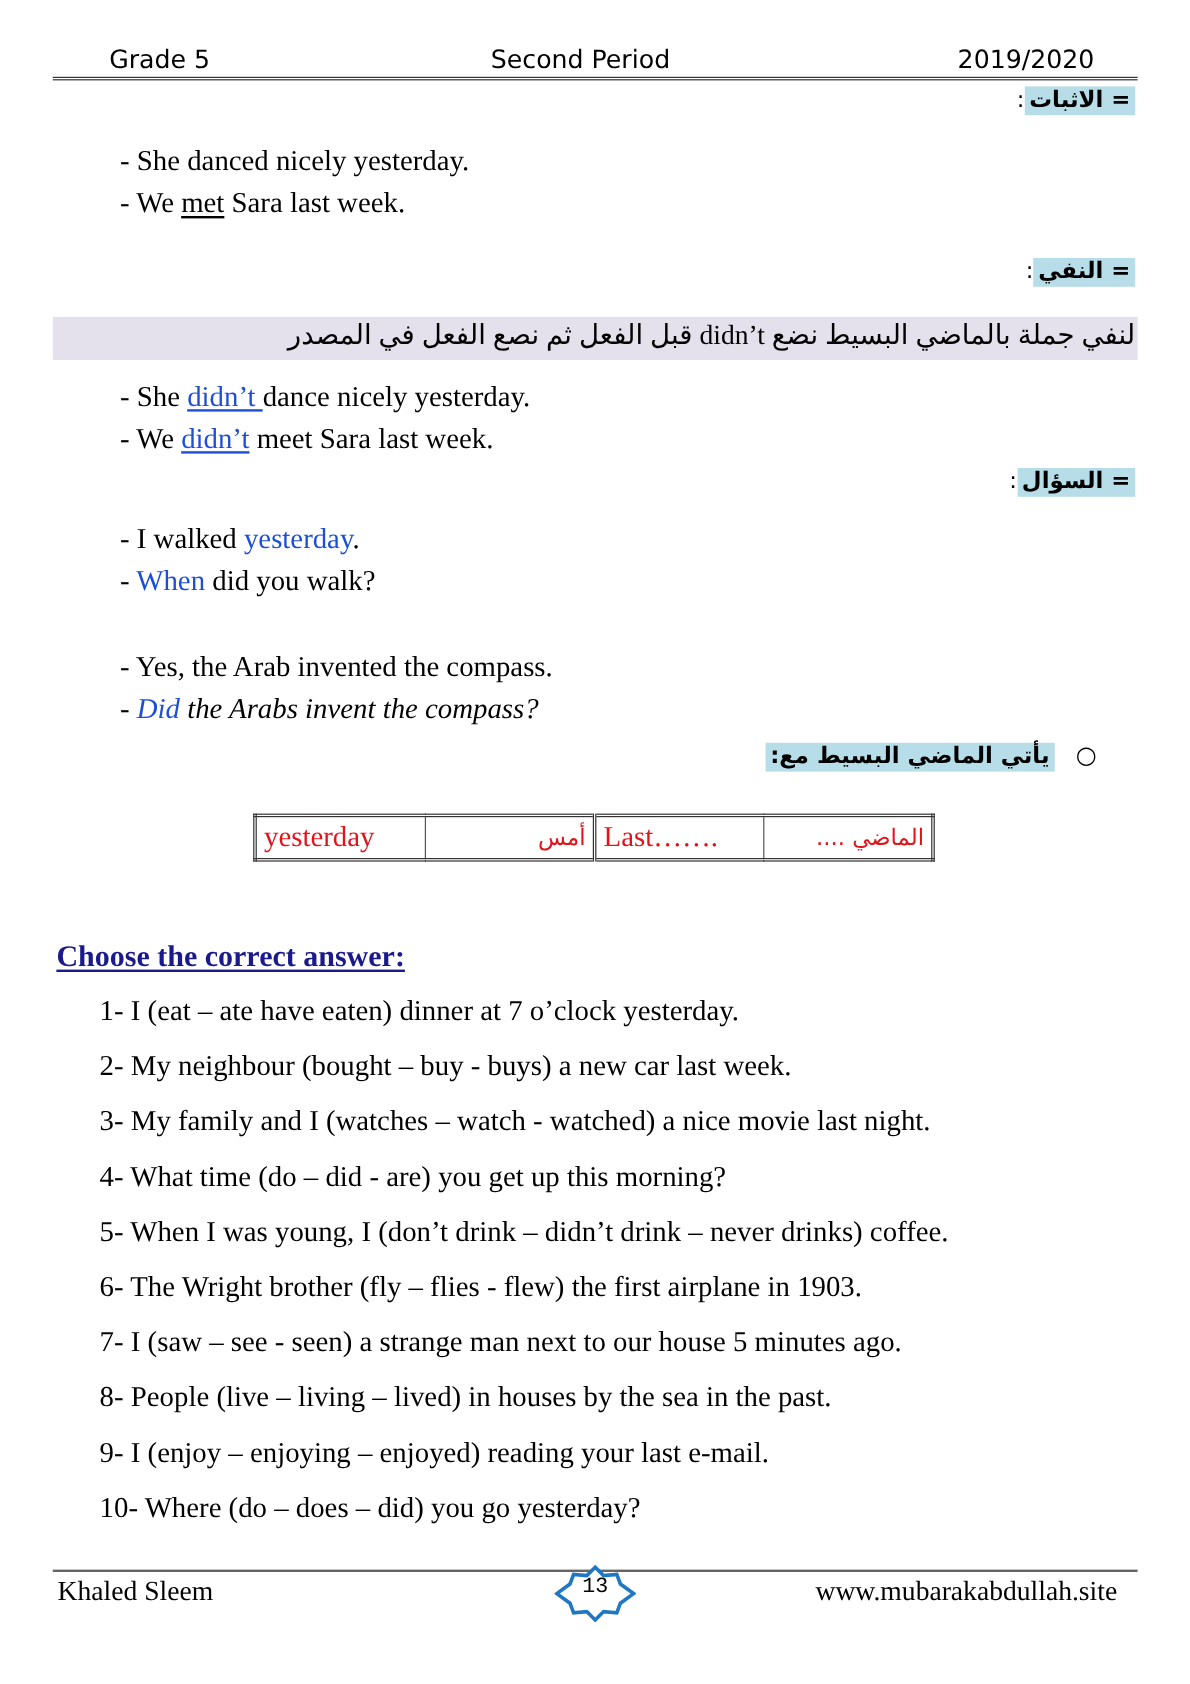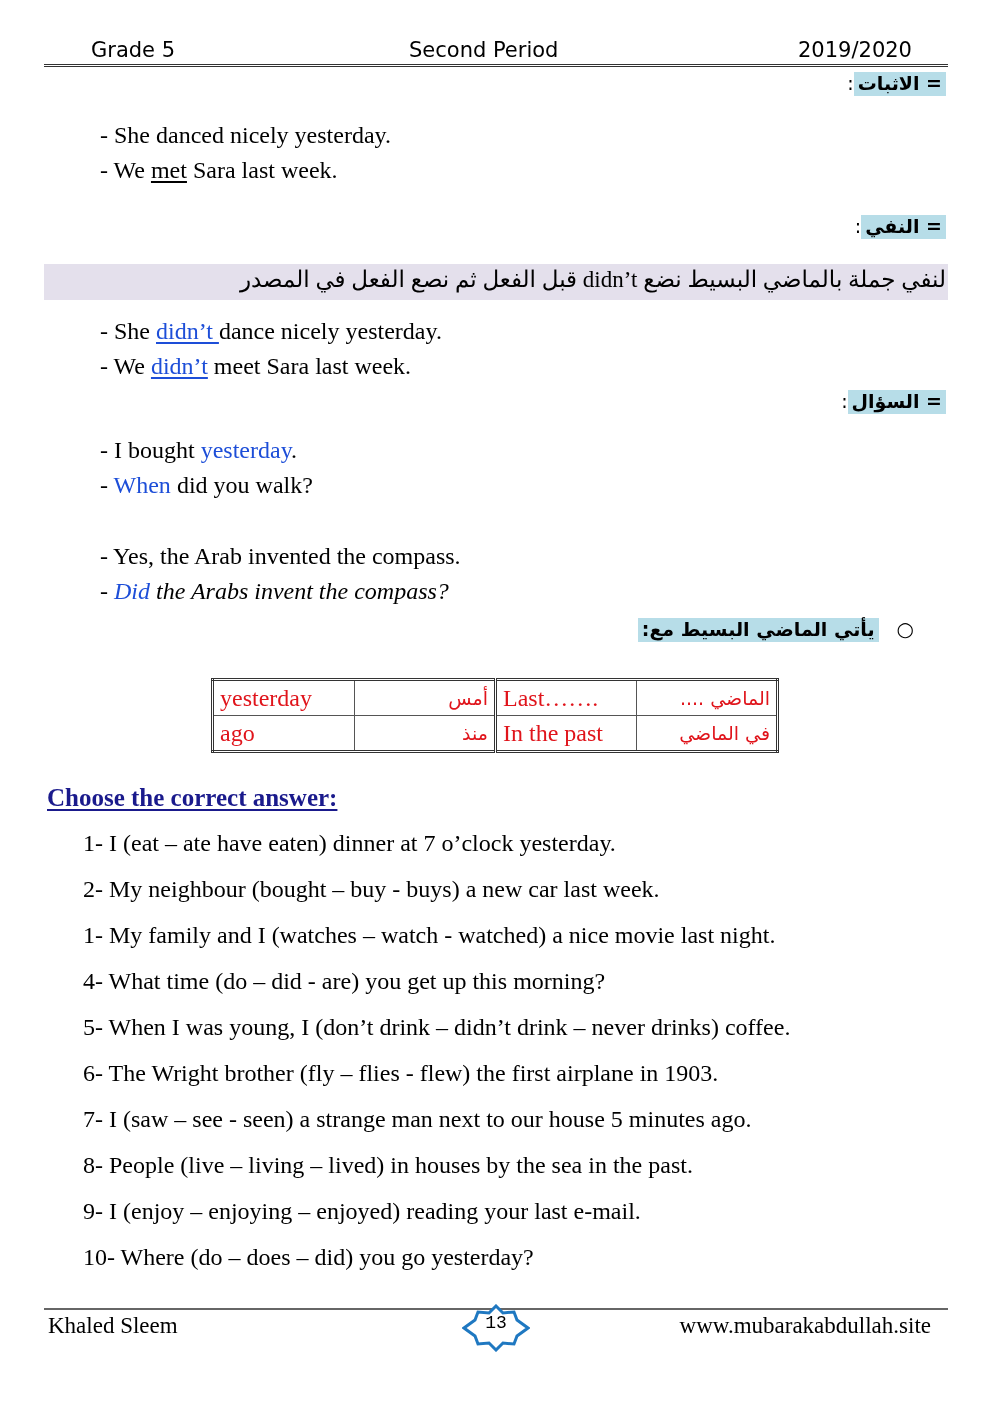--- a/index.html
+++ b/index.html
@@ -63,21 +63,21 @@
   <span>- </span><span>She </span><span class="red u">didn’t </span><span>dance nicely yesterday.</span>
 </div>
 <div class="abs line" style="top:353px;">
   <span>- </span><span>We </span><span class="red u">didn’t</span><span> meet Sara last week.</span>
 </div>
 
 <div class="abs ar-head" style="right:46px; top:390px;">
   <span class="hl"><span>= </span><span>السؤال</span></span><span class="colon">:</span>
 </div>
 <div class="abs line" style="top:437px;">
-  <span>- </span><span>I bought </span><span class="red">yesterday</span><span>.</span>
+  <span>- </span><span>I walked </span><span class="red">yesterday</span><span>.</span>
 </div>
 <div class="abs line" style="top:472px;text-align:right;">
   <span>- </span><span class="red">When</span><span> did you walk?</span>
 </div>
 <div class="abs line" style="top:543px;">
   <span>- </span><span>Yes, the Arab invented the compass.</span>
 </div>
 <div class="abs line" style="top:578px;font-style:italic;">
   <span>- </span><span class="red">Did</span><span> the Arabs invent the compass?</span>
 </div>
@@ -87,33 +87,27 @@
 </div>
 
 <table class="kw">
   <tbody>
       <tr>
     <td class="c1">yesterday</td>
     <td class="c2 ar">أمس</td>
     <td class="c3">Last…….</td>
     <td class="c4 ar">الماضي ....</td>
   </tr>
-  <tr>
-    <td class="c1">ago</td>
-    <td class="c2 ar">منذ</td>
-    <td class="c3">In the past</td>
-    <td class="c4 ar">في الماضي</td>
-  </tr>
 </tbody>
   </table>
 
 <div class="abs section-title">Choose the correct answer:</div>
 <div class="abs q" style="top:830px;">1- I (eat – ate have eaten) dinner at 7 o’clock yesterday.</div>
 <div class="abs q" style="top:876px;">2- My neighbour (bought – buy - buys) a new car last week.</div>
-<div class="abs q" style="top:922px;">1- My family and I (watches – watch - watched) a nice movie last night.</div>
+<div class="abs q" style="top:922px;">3- My family and I (watches – watch - watched) a nice movie last night.</div>
 <div class="abs q" style="top:968px;">4- What time (do – did - are) you get up this morning?</div>
 <div class="abs q" style="top:1014px;">5- When I was young, I (don’t drink – didn’t drink – never drinks) coffee.</div>
 <div class="abs q" style="top:1060px;">6- The Wright brother (fly – flies - flew) the  first airplane in 1903.</div>
 <div class="abs q" style="top:1106px;">7- I (saw – see - seen) a strange man next to our house 5 minutes ago.</div>
 <div class="abs q" style="top:1152px;">8- People (live – living – lived) in houses by the sea in the past.</div>
 <div class="abs q" style="top:1198px;">9- I (enjoy – enjoying – enjoyed) reading your last e-mail.</div>
 <div class="abs q" style="top:1244px;">10- Where (do – does – did) you go yesterday?</div>
 
 <div class="abs foot-line"></div>
 <div class="abs foot" style="left:48px;">Khaled Sleem</div>

